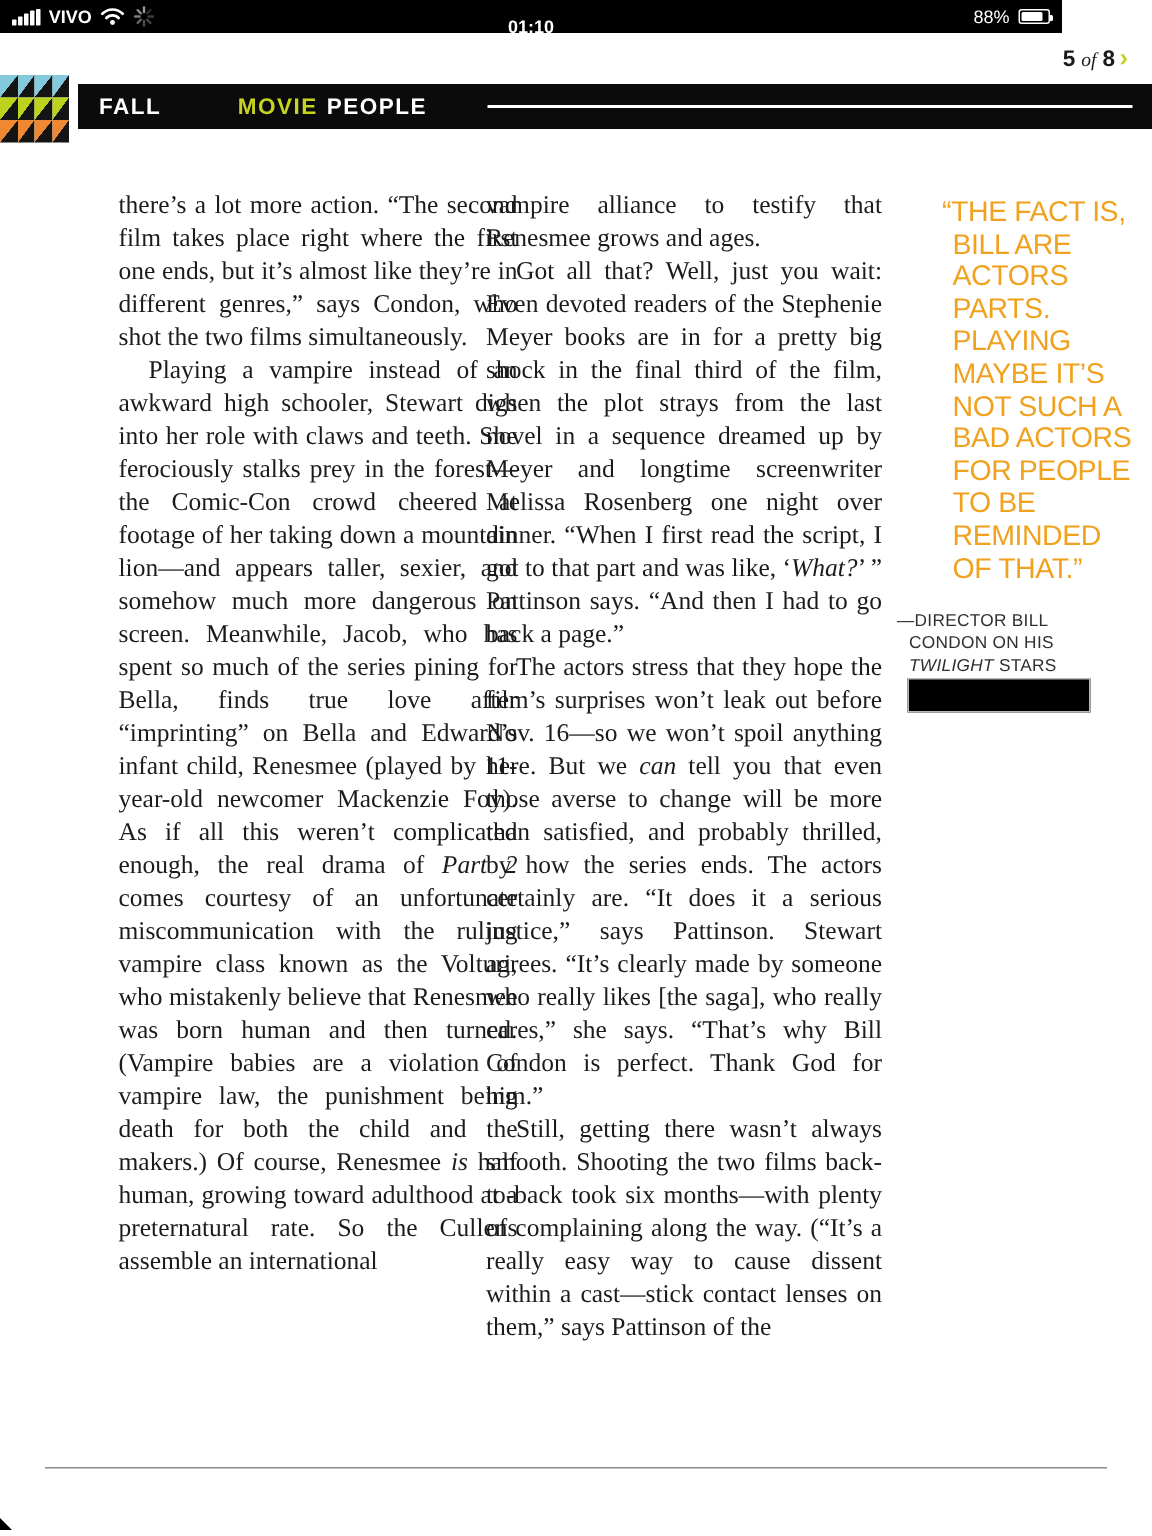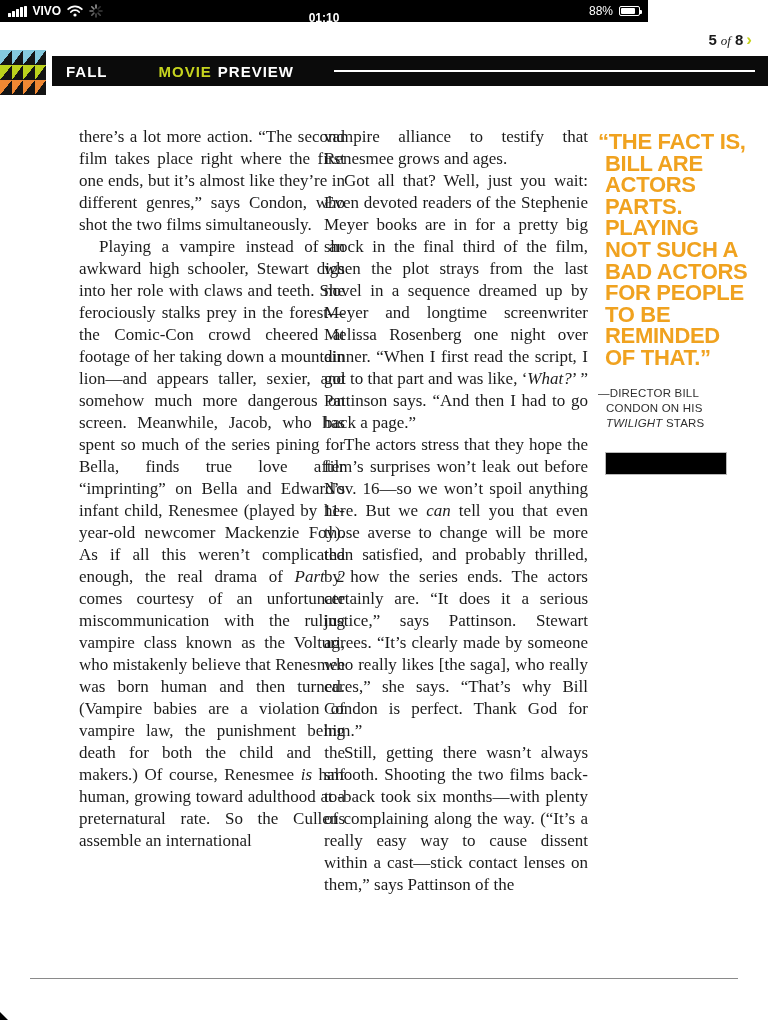--- a/index.html
+++ b/index.html
@@ -1,20 +1,20 @@
 <!DOCTYPE html>
 <html><head>
 <meta charset="utf-8">
 <style>
   html,body{margin:0;padding:0;}
   body{width:768px;height:1024px;background:#fff;font-family:"Liberation Sans",sans-serif;}
   .screen{position:relative;width:768px;height:1024px;background:#fff;overflow:hidden;}
 
   
-  .status-bar{position:absolute;left:0;top:0;width:648px;height:22px;background:#000;
+  .status-bar{position:absolute;left:0;top:0;width:708px;height:22px;background:#000;
     display:flex;align-items:center;justify-content:space-between;color:#fff;
     font-size:12px;font-weight:bold;padding:0 8px;box-sizing:border-box;}
   .sb-left,.sb-right{display:flex;align-items:center;gap:6px;}
   .sb-center{position:absolute;left:0;right:0;text-align:center;pointer-events:none;margin-top:13px;}
   .signal{display:flex;align-items:flex-end;gap:1.5px;height:11px;}
   .signal i{display:block;width:2.5px;background:#fff;border-radius:0.5px;}
   .signal i:nth-child(1){height:4px}.signal i:nth-child(2){height:6px}
   .signal i:nth-child(3){height:8px}.signal i:nth-child(4){height:10px}
   .signal i:nth-child(5){height:11px}
   .battery{position:relative;width:21px;height:10px;border:1px solid #fff;border-radius:2px;display:flex;align-items:center;padding:1px;box-sizing:border-box;}
@@ -44,21 +44,21 @@
   .col{position:absolute;top:126px;font-family:"Liberation Serif","DejaVu Serif",serif;
     font-size:17px;line-height:22px;color:#1b1b1b;text-align:justify;}
   .col p{margin:0;}
   .col p.indent{text-indent:20px;}
   .col .it{font-style:italic;}
   .col1{left:40px;width:266px;margin-left:39px;}
   .col2{left:324px;width:264px;}
 
   
   .pullquote{position:absolute;left:598px;top:131px;width:162px;}
-  .pq-text{color:#f0a21f;font-weight:bold;font-size:22px;line-height:21.6px;letter-spacing:-0.3px;}
+  .pq-text{color:#f0a21f;font-weight:normal;font-size:19px;line-height:21.6px;letter-spacing:-0.3px;margin-left:30px;}
   .pq-line{padding-left:7px;white-space:nowrap;}
   .pq-line:first-child{padding-left:0;}
   .pq-attr{margin-top:17px;color:#2f2f2f;font-size:11.5px;line-height:15px;font-weight:500;letter-spacing:0.2px;}
   .attr-line{padding-left:8px;white-space:nowrap;}
   .attr-line:first-child{padding-left:0;}
   .attr-line .it{font-style:italic;}
 
   .redacted-box{position:absolute;left:605px;top:452px;width:120px;height:21px;background:#000;border:1px solid #b9b9b9;}
 
   
@@ -128,21 +128,21 @@
       <div class="cell"></div>
       <div class="cell"></div>
       <div class="cell"></div>
     <div class="cell"></div>
       <div class="cell"></div>
       <div class="cell"></div>
       <div class="cell"></div>
   </div>
   <div class="banner">
     <span class="banner-title">
-      <span class="w">FALL</span><span class="w" style="color:#c6d41f;padding-left:45px;">MOVIE</span><span>PREVIEW</span>
+      <span class="w">FALL</span><span class="w" style="color:#c6d41f;padding-left:45px;">MOVIE</span><span>PEOPLE</span>
     </span>
     <span class="banner-rule"></span>
   </div>
 
   <div class="col col1">
       <p><span>there’s a lot more action. “The second film takes place right where the first one ends, but it’s almost like they’re in different genres,” says Condon, who shot the two films simultaneously.</span></p>
       <p class="indent"><span>Playing a vampire instead of an awkward high schooler, Stewart digs into her role with claws and teeth. She ferociously stalks prey in the forest—the Comic-Con crowd cheered at footage of her taking down a mountain lion—and appears taller, sexier, and somehow much more dangerous on screen. Meanwhile, Jacob, who has spent so much of the series pining for Bella, finds true love after “imprinting” on Bella and Edward’s infant child, Renesmee (played by 11-year-old newcomer Mackenzie Foy). As if all this weren’t complicated enough, the real drama of </span><span class="it">Part 2</span><span> comes courtesy of an unfortunate miscommunication with the ruling vampire class known as the Volturi, who mistakenly believe that Renesmee was born human and then turned. (Vampire babies are a violation of vampire law, the punishment being death for both the child and the makers.) Of course, Renesmee </span><span class="it">is</span><span> half human, growing toward adulthood at a preternatural rate. So the Cullens assemble an international</span></p>
     </div>
   <div class="col col2">
       <p><span>vampire alliance to testify that Renesmee grows and ages.</span></p>
@@ -151,20 +151,21 @@
       <p class="indent"><span>Still, getting there wasn’t always smooth. Shooting the two films back-to-back took six months—with plenty of complaining along the way. (“It’s a really easy way to cause dissent within a cast—stick contact lenses on them,” says Pattinson of the</span></p>
     </div>
 
   <aside class="pullquote">
     <div class="pq-text">
         <div class="pq-line">“THE FACT IS,</div>
         <div class="pq-line">BILL ARE</div>
         <div class="pq-line">ACTORS</div>
         <div class="pq-line">PARTS.</div>
         <div class="pq-line">PLAYING</div>
+        <div class="pq-line">MAYBE IT’S</div>
         <div class="pq-line">NOT SUCH A</div>
         <div class="pq-line">BAD ACTORS</div>
         <div class="pq-line">FOR PEOPLE</div>
         <div class="pq-line">TO BE</div>
         <div class="pq-line">REMINDED</div>
         <div class="pq-line">OF THAT.”</div>
       </div>
     <div class="pq-attr">
         <div class="attr-line"><span>—DIRECTOR BILL</span></div>
         <div class="attr-line"><span>CONDON ON HIS</span></div>

